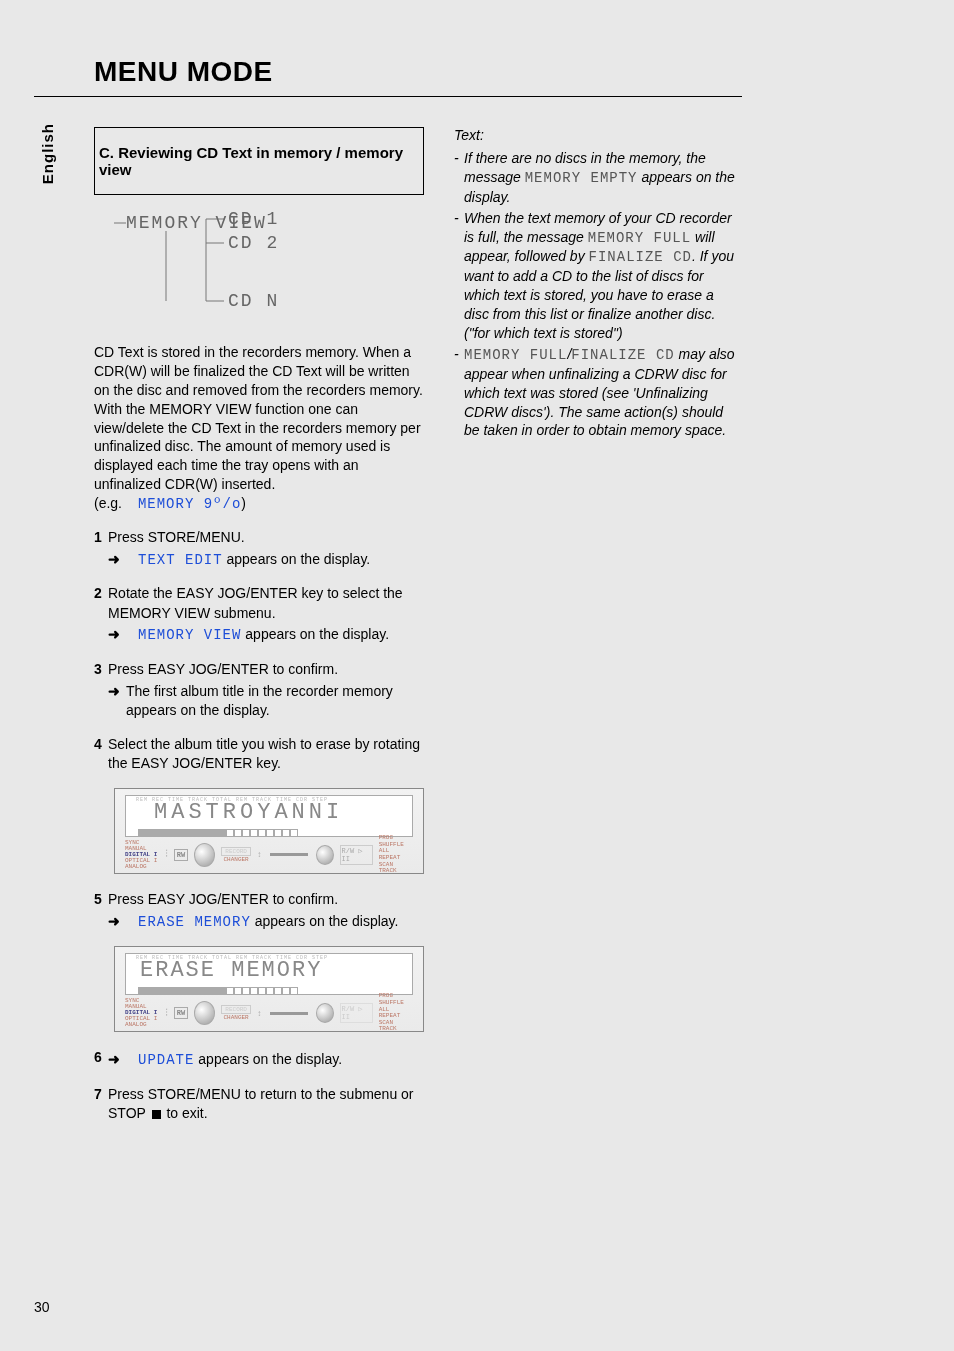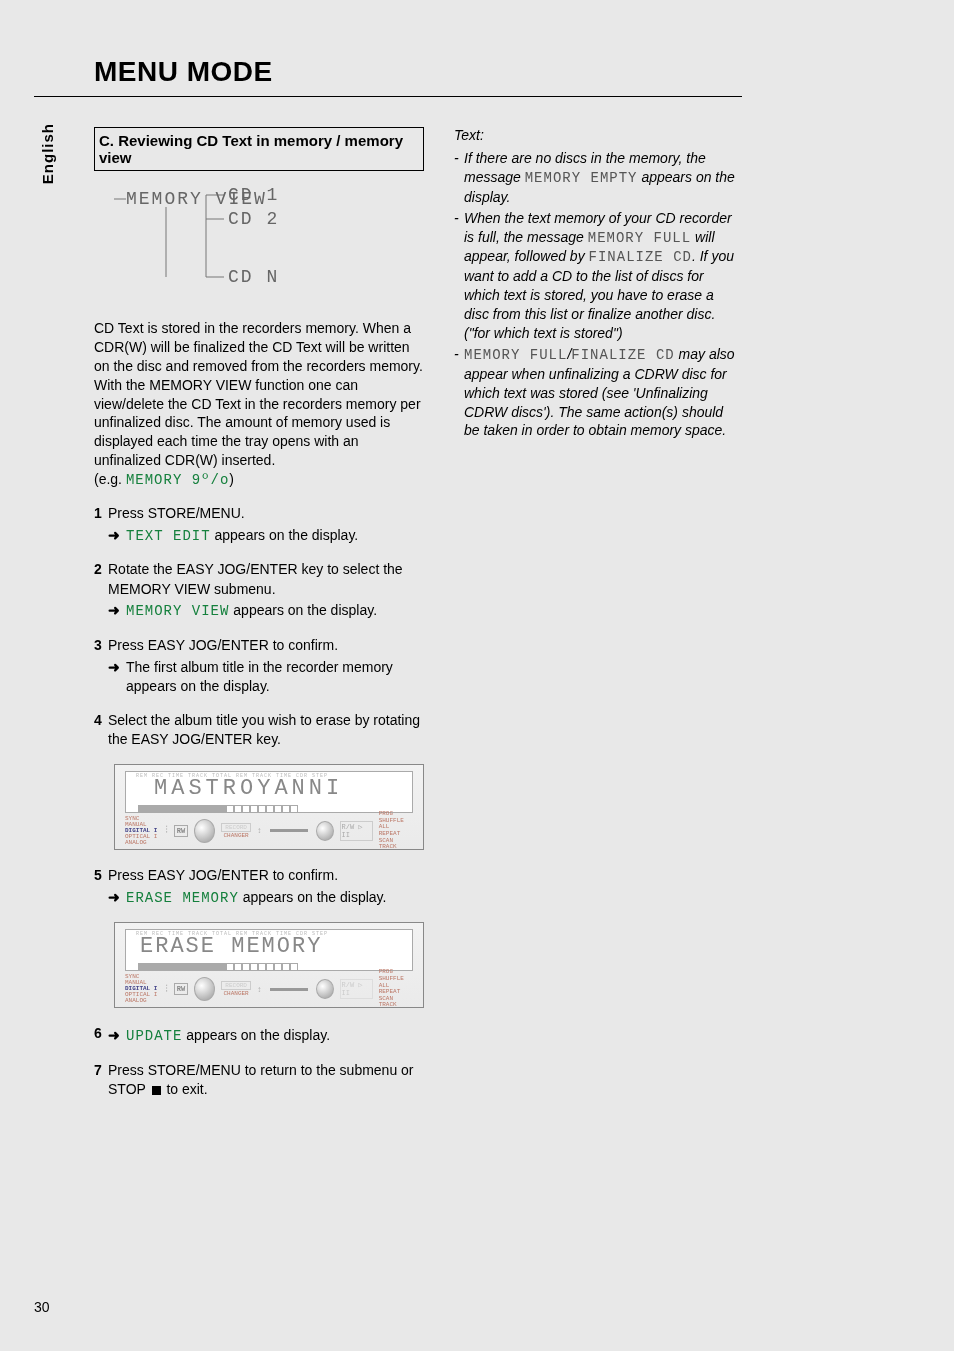--- a/index.html
+++ b/index.html
@@ -51,42 +51,42 @@
   .columns {
     display: flex;
     margin-top: 30px;
     margin-left: 60px;
     gap: 30px;
   }
   .col { width: 368px; }
   .col-right { width: 410px; }
   .section-box {
     border: 1px solid #000;
-    padding: 4px 4px;
+    padding: 16px 4px;
     font-weight: bold;
     font-size: 15px;
     display: inline-block;
     width: 100%;
   }
   .diagram {
     margin: 10px 0 18px 6px;
     position: relative;
     height: 120px;
     font-family: "Courier New", monospace;
     font-size: 18px;
     letter-spacing: 2px;
     color: #666;
   }
   .diagram .root { position: absolute; left: 26px; top: 8px; }
   .diagram .leaf1 { position: absolute; left: 128px; top: 4px; }
   .diagram .leaf2 { position: absolute; left: 128px; top: 28px; }
   .diagram .leafn { position: absolute; left: 128px; top: 86px; }
   .diagram svg { position: absolute; left: 0; top: 0; }
   .body-text { font-size: 14px; line-height: 1.35; margin-bottom: 14px; }
-  .seg { font-family: "Courier New", monospace; letter-spacing: 1px; color: #15803d; }
+  .seg { font-family: "Courier New", monospace; letter-spacing: 1px; color: #1d4ed8; margin-left: 12px; }
   .step { font-size: 14px; line-height: 1.4; margin-bottom: 14px; display: flex; }
   .step-num { font-weight: bold; width: 14px; flex-shrink: 0; }
   .step-body { flex: 1; }
   .sub { display: flex; margin-top: 2px; }
   .arrow-sym { width: 18px; flex-shrink: 0; font-weight: bold; }
   .sub-body { flex: 1; }
   .device-img {
     margin: 8px 0 16px 20px;
     width: 310px;
     height: 86px;

